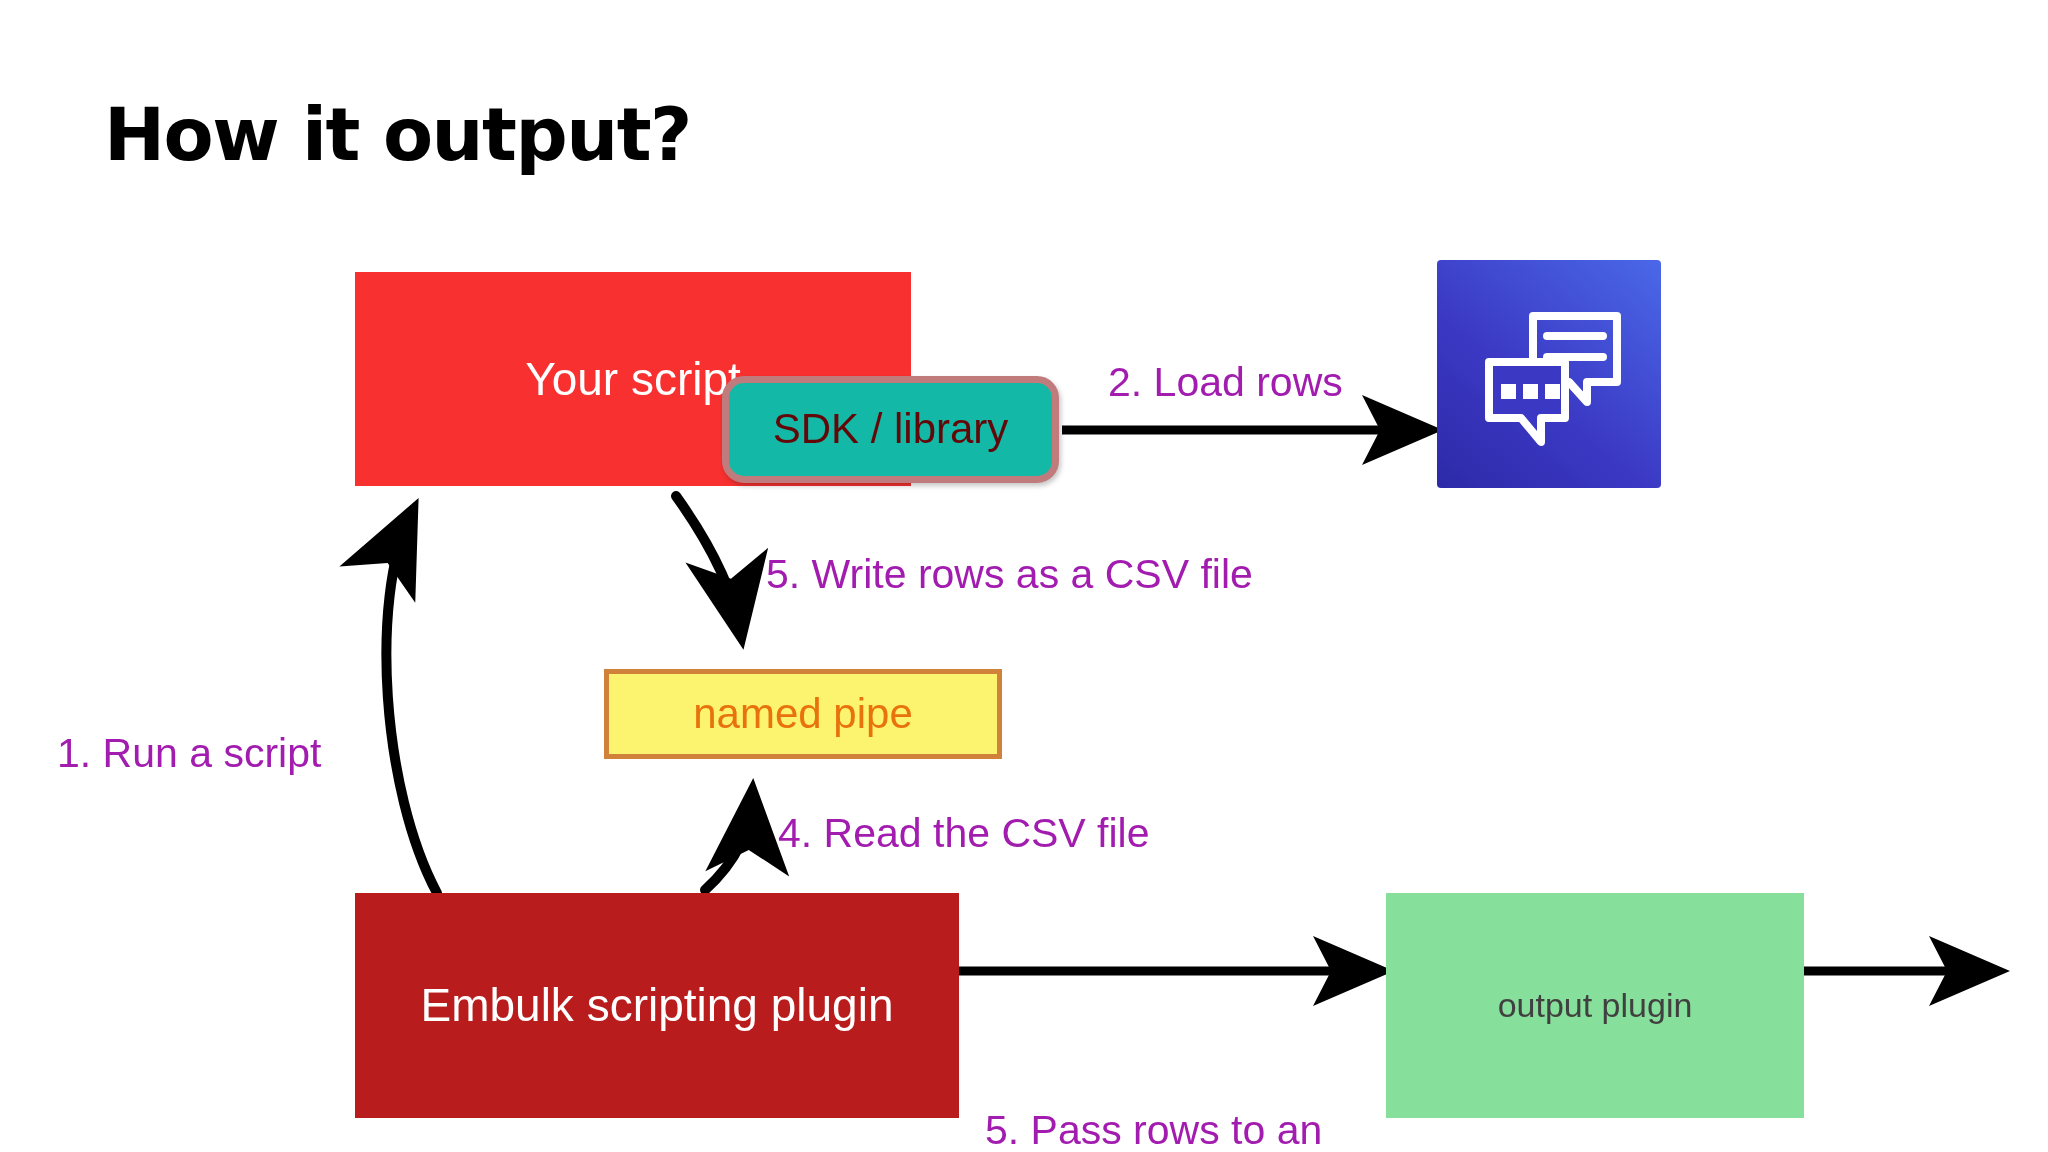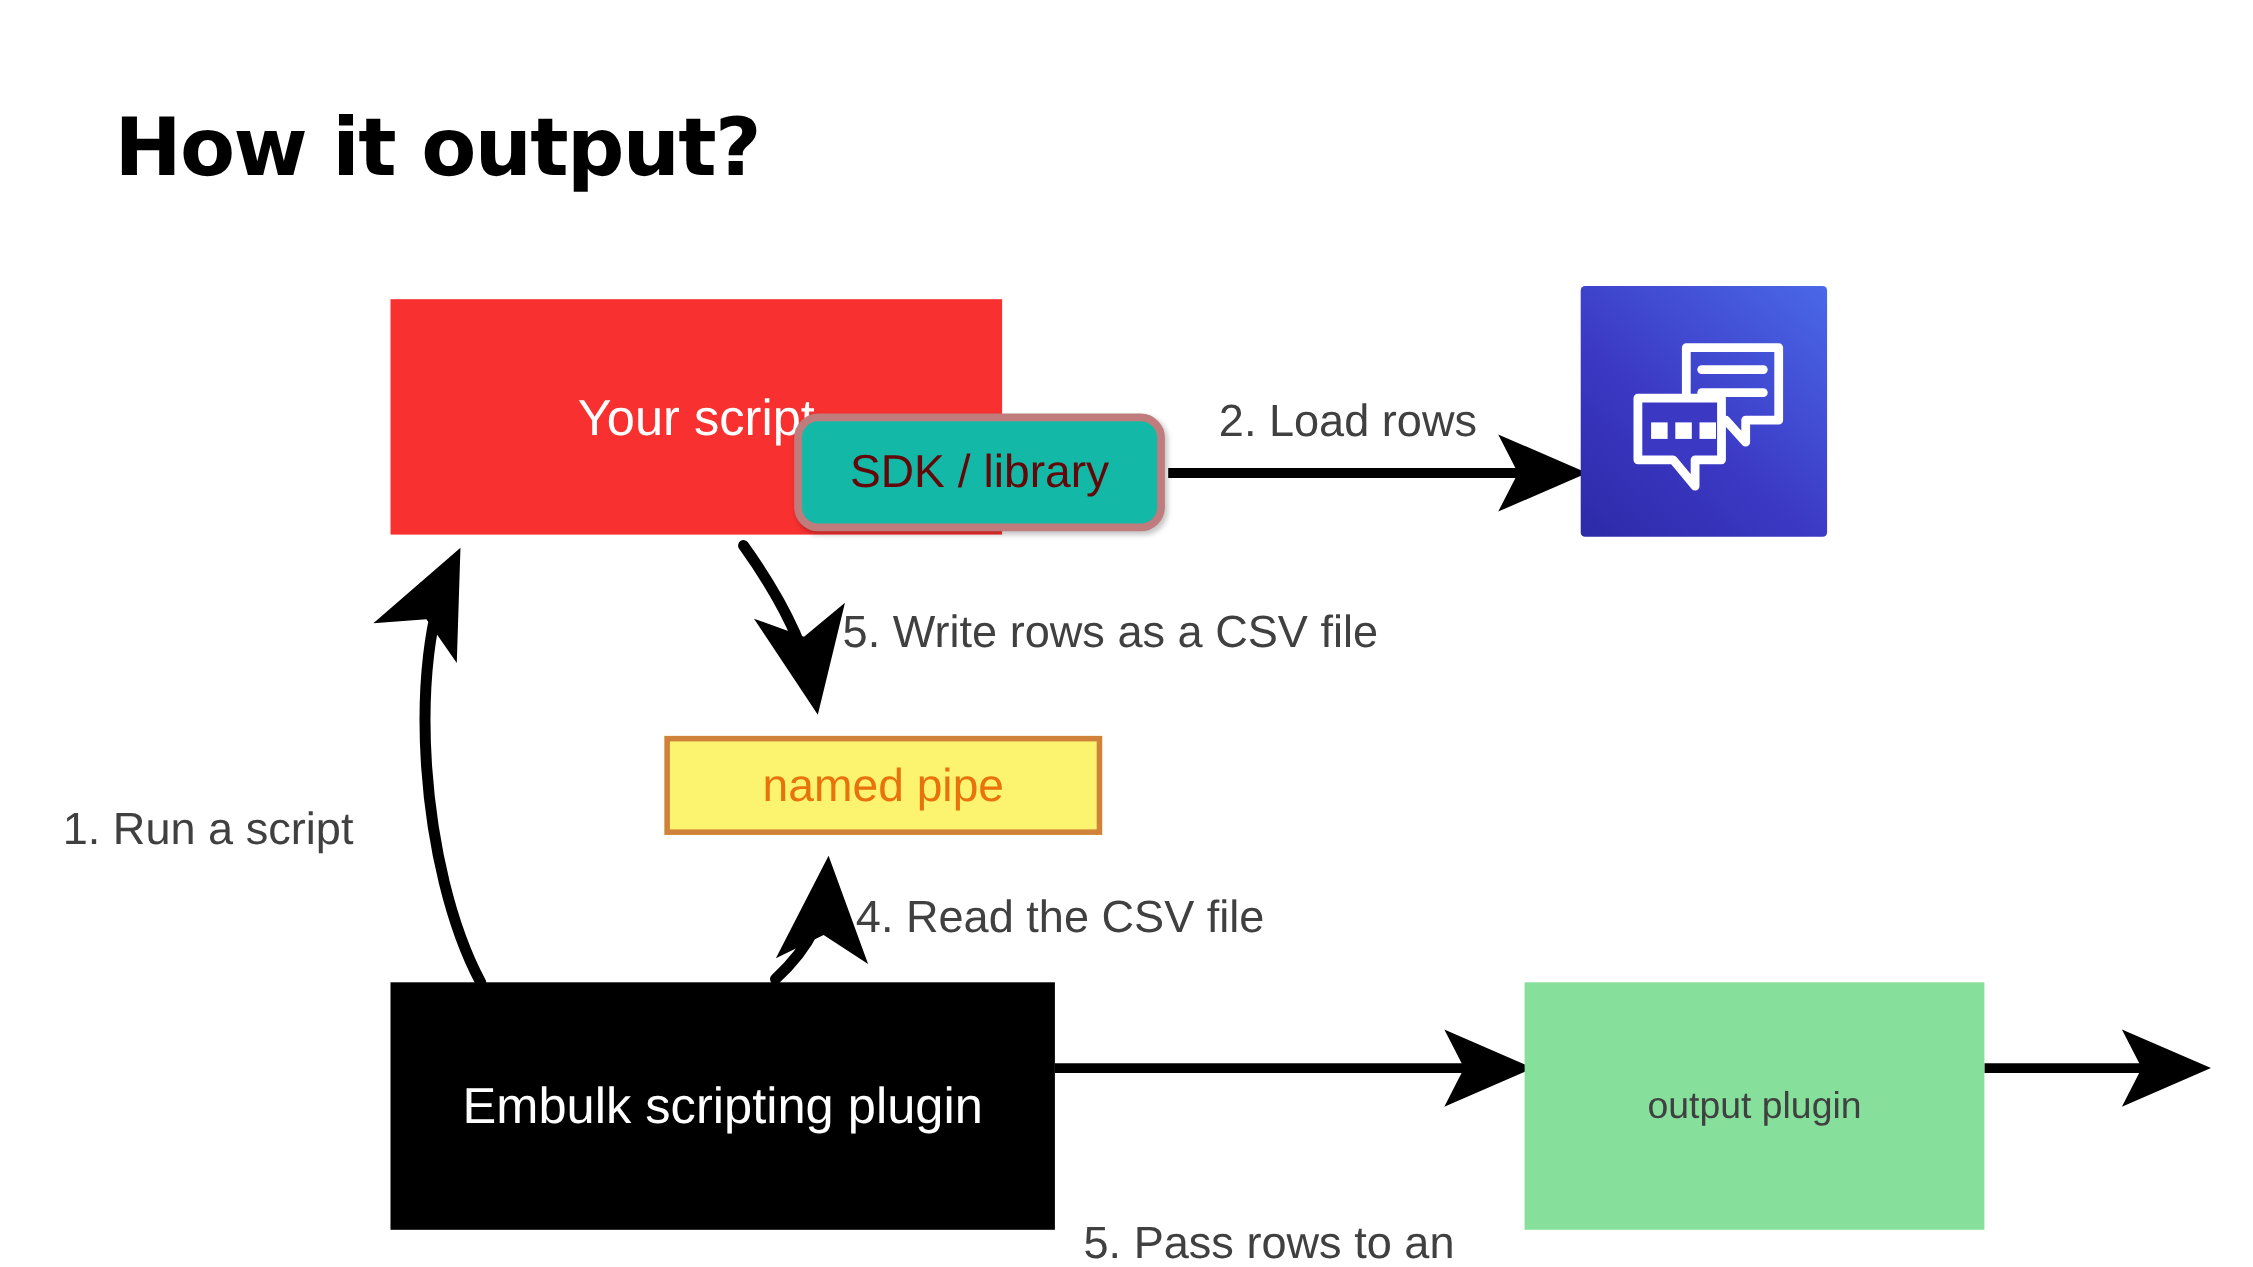--- a/index.html
+++ b/index.html
@@ -57,21 +57,21 @@
     color: #ffffff;
     font-size: 46px;
     font-weight: 400;
   }
 
   .node-embulk {
     left: 355px;
     top: 893px;
     width: 604px;
     height: 225px;
-    background: #000000;
+    background: #b91c1c;
     color: #ffffff;
     font-size: 46px;
     font-weight: 400;
   }
 
   .node-output-plugin {
     left: 1386px;
     top: 893px;
     width: 418px;
     height: 225px;
@@ -115,21 +115,21 @@
     width: 224px;
     height: 228px;
     background: linear-gradient(40deg, #2d2aa8 0%, #3b38c4 42%, #4a68e8 100%);
     border-radius: 4px;
   }
   .icon-tile svg { display: block; width: 100%; height: 100%; }
 
   
   .step-label {
     position: absolute;
-    color: #404040;
+    color: #a21caf;
     font-size: 41px;
     font-weight: 400;
     white-space: pre;
     line-height: 1.22;
   }
   .step-1 { left: 57px;  top: 728px; }
   .step-2 { left: 1108px; top: 357px; }
   .step-3 { left: 766px; top: 549px; }
   .step-4 { left: 778px; top: 808px; }
   .step-5 { left: 985px; top: 1005px; text-align: center; }

